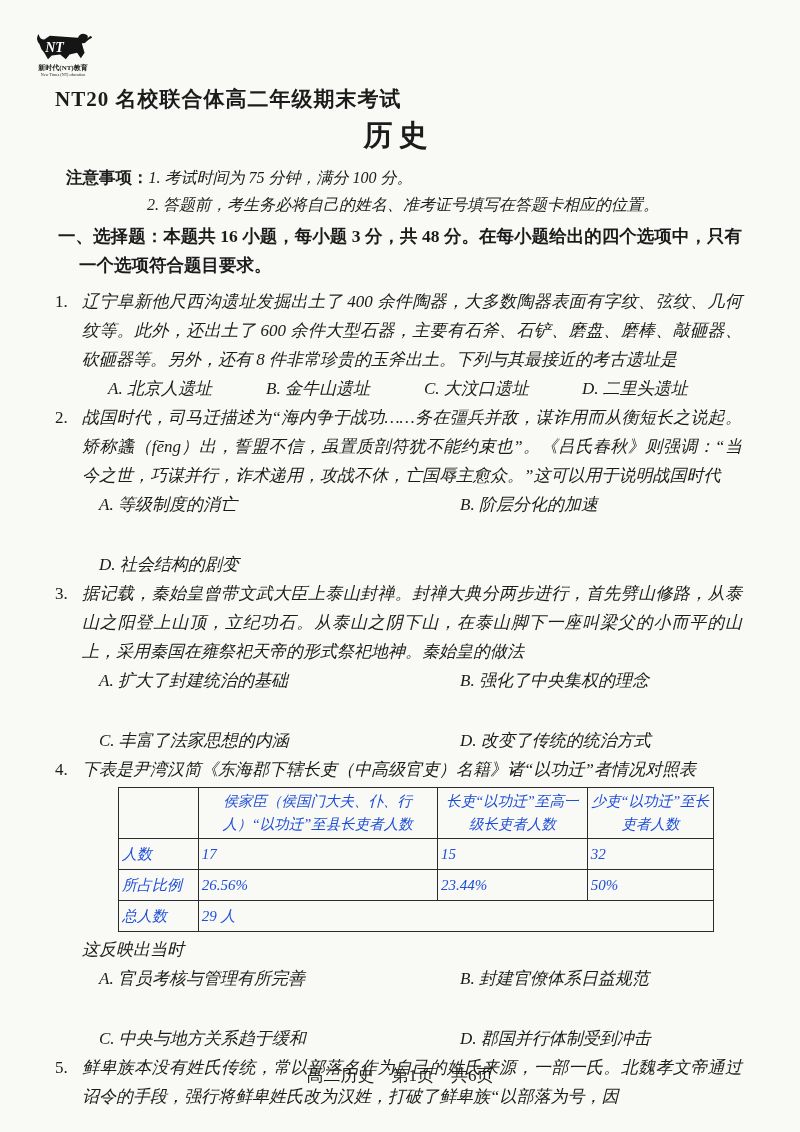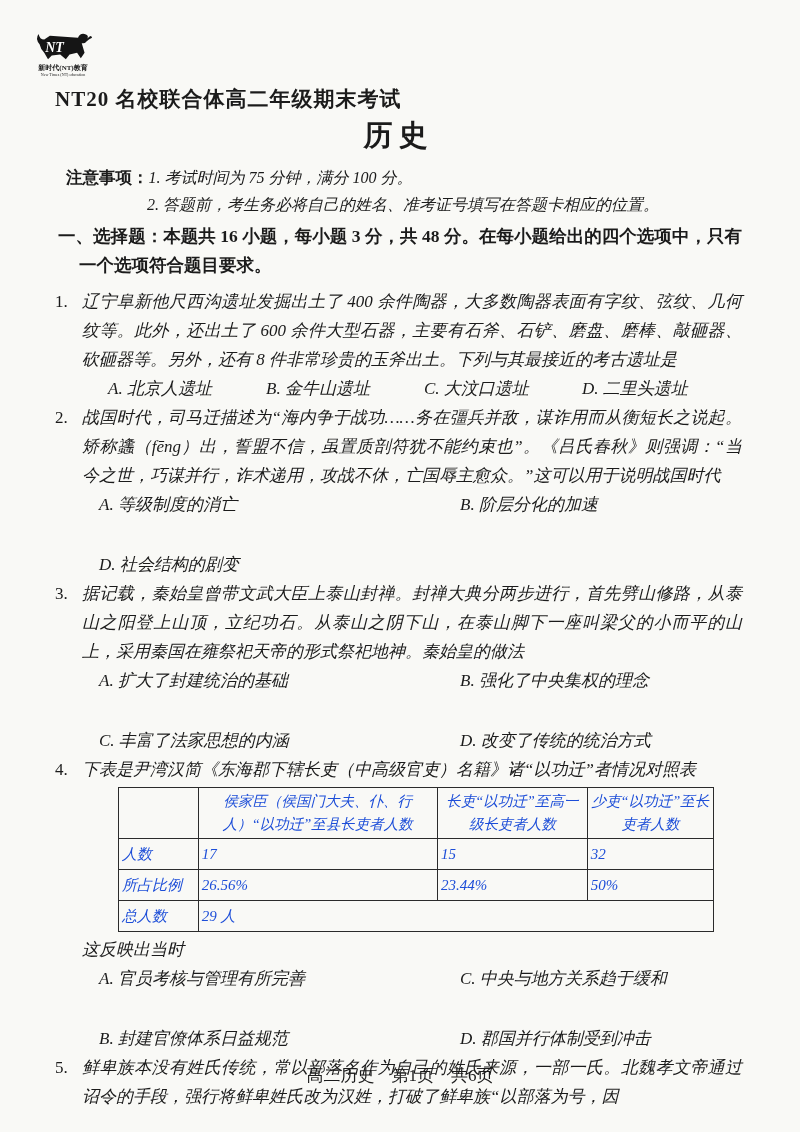--- a/index.html
+++ b/index.html
@@ -161,22 +161,22 @@
                 <td class="rowlabel">总人数</td>
                 <td colspan="3">29 人</td>
               </tr>
             </tbody>
               </table>
           </div>
 
           <p class="post">这反映出当时</p>
           <div class="opts2">
             <span>A. 官员考核与管理有所完善</span>
+            <span>B. 封建官僚体系日益规范</span>
             <span>C. 中央与地方关系趋于缓和</span>
-            <span>B. 封建官僚体系日益规范</span>
             <span>D. 郡国并行体制受到冲击</span>
           </div>
         </div>
       </div>
 
       <div class="question">
         <div class="qnum">5.</div>
         <div class="qbody">
           <p class="stem">鲜卑族本没有姓氏传统，常以部落名作为自己的姓氏来源，一部一氏。北魏孝文帝通过诏令的手段，强行将鲜卑姓氏改为汉姓，打破了鲜卑族“以部落为号，因</p>
         </div>

